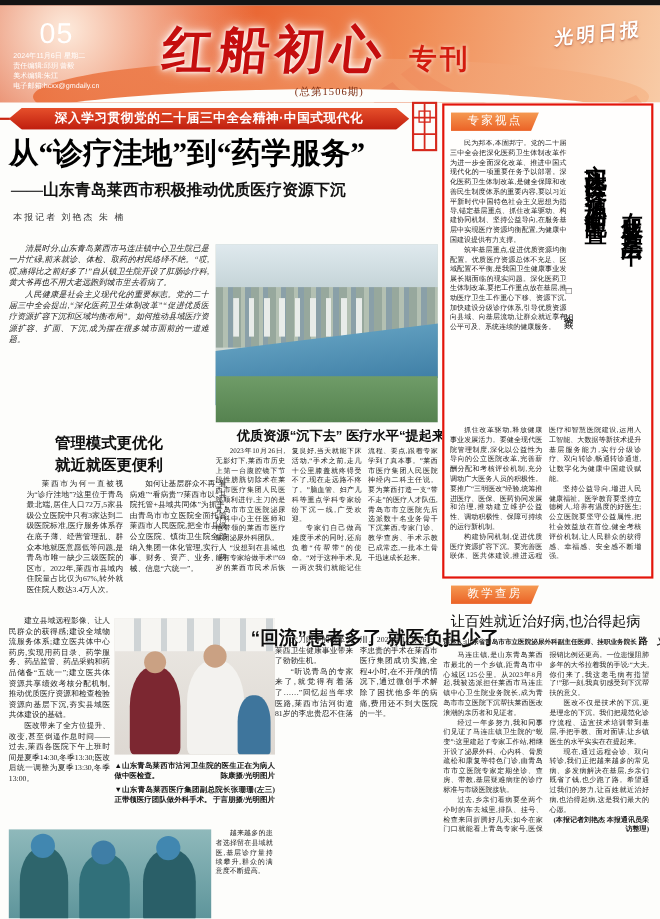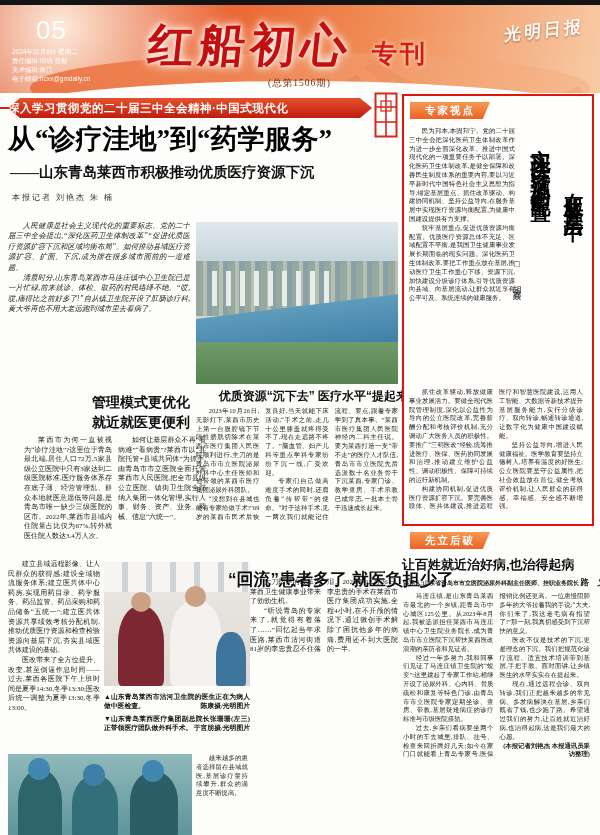--- a/index.html
+++ b/index.html
@@ -21,37 +21,37 @@
   .pagenum{left:36px;top:10px;font-family:"Liberation Sans",sans-serif;font-size:26px;color:#fff;font-weight:300;letter-spacing:1px}
   .header-info{left:12px;top:42px;font-size:6.5px;line-height:9px;color:#fff;font-family:"Liberation Sans",sans-serif}
   .masthead{left:148px;top:10px;font-size:46px;font-weight:bold;color:#c50e0e;letter-spacing:5px;
     transform:skewX(-6deg);text-shadow:0 0 3px #fff,0 0 7px rgba(255,255,255,.95),0 0 12px rgba(255,255,255,.8)}
   .masthead-suffix{left:372px;top:32px;font-size:25px;font-weight:bold;color:#d31b0e;letter-spacing:3px;
     font-family:"Liberation Sans",sans-serif;text-shadow:0 0 4px rgba(255,255,255,.9)}
   .issue{left:268px;top:72px;font-size:9.5px;color:#7c2c12;letter-spacing:1px}
   .paper-name{right:16px;top:14px;font-size:17px;font-weight:bold;color:#fff;letter-spacing:3px;
     transform:rotate(-6deg) skewX(-8deg);text-shadow:0 1px 2px rgba(120,20,0,.5)}
   
-  .theme-banner{left:8px;top:98px;width:364px;height:20px;color:#fff;text-align:left;line-height:20px;
+  .theme-banner{left:8px;top:98px;width:364px;height:20px;color:#fff;text-align:center;line-height:20px;
     font-family:"Liberation Sans",sans-serif;font-weight:bold;font-size:11.5px;letter-spacing:.5px;
     background:linear-gradient(180deg,#e6502b,#bf1d0e);
     clip-path:polygon(12px 0,352px 0,364px 10px,352px 20px,12px 20px,0 10px)}
   .banner-dash-l{left:0;top:107px;width:9px;height:2px;background:#c92410}
   .lattice{left:374px;top:92px}
   .headline{left:8px;top:121px;width:392px;font-size:27px;font-weight:bold;color:#000;white-space:nowrap;letter-spacing:0}
   .deck{left:10px;top:163px;width:392px;font-size:14.5px;font-weight:bold;color:#111;white-space:nowrap}
   .byline{left:12px;top:192px;font-size:8px;color:#333;letter-spacing:2px}
   
   .bt{font-size:7px;line-height:9.6px;text-align:justify;color:#1c1c1c}
   .bt p{margin:0;text-indent:2em}
   .bt-sm{font-size:6.4px;line-height:8.8px}
   .intro{font-style:italic;color:#222;font-size:7.4px;line-height:10.4px}
   .cols2{column-count:2;column-gap:6px}
   .cols3{column-count:3;column-gap:6px}
-  .sec-title{font-family:"Liberation Sans",sans-serif;font-weight:bold;color:#0d0d0d;text-align:right;white-space:nowrap}
+  .sec-title{font-family:"Liberation Sans",sans-serif;font-weight:bold;color:#0d0d0d;text-align:center;white-space:nowrap}
   .sec1-title{left:8px;top:392px;width:182px;font-size:14px;line-height:20px;white-space:normal}
   .sec2-title{left:212px;top:388px;width:202px;font-size:12px}
   .sec3-title{left:228px;top:568px;width:170px;font-size:17px}
   
   .photo{overflow:hidden;background:#cfd8d2}
   .aerial{left:196px;top:222px;width:202px;height:162px}
   .aerial .sky{position:absolute;left:0;top:0;width:100%;height:26%;background:linear-gradient(180deg,#dfe9ee,#c3d3d6)}
   .aerial .city{position:absolute;left:0;top:24%;width:100%;height:34%;
      background:repeating-linear-gradient(90deg,#97a89d 0 7px,#b3c0b2 7px 11px,#8aa0a8 11px 16px)}
   .aerial .river{position:absolute;left:-12%;top:52%;width:130%;height:30%;background:linear-gradient(180deg,#5e9cbd,#3f7fa6);transform:rotate(-7deg)}
@@ -68,33 +68,33 @@
   .cap2{margin-top:3px}
   
   .intro-col{left:8px;top:221px;width:182px;height:164px;overflow:hidden}
   .sec1-text{left:24px;top:436px;width:182px;height:120px;overflow:hidden}
   .sec2-text{left:196px;top:407px;width:202px;height:149px;overflow:hidden}
   .colA{left:8px;top:560px;width:92px;height:190px;overflow:hidden}
   .sec3-text{left:250px;top:578px;width:148px;height:257px;overflow:hidden}
   .side-col{left:196px;top:754px;width:52px;height:81px;overflow:hidden}
   
   .expert-box{left:402px;top:94px;width:188px;height:428px;border:2px solid #e3150b;background:#fffefd}
-  .tag{height:17px;line-height:17px;color:#fff;font-family:"Liberation Sans",sans-serif;font-weight:bold;
+  .tag{height:17px;line-height:17px;color:#fff;font-family:"Liberation Sans",sans-serif;font-weight:normal;
     font-size:10.5px;text-align:center;letter-spacing:2px;
     background:linear-gradient(180deg,#f59a52,#eb6226);clip-path:polygon(0 0,100% 0,91% 100%,0 100%)}
   .expert-tag{left:410px;top:102px;width:80px}
   .expert-upper-text{left:409px;top:127px;width:106px;height:256px;overflow:hidden}
   .vtitle{left:516px;top:131px;width:72px;height:300px;writing-mode:vertical-rl;color:#000}
   .vtitle .t1{font-size:20px;font-weight:bold;letter-spacing:6px;padding-top:46px}
   .vtitle .t2{font-size:20px;font-weight:bold;letter-spacing:6px;padding-top:2px;margin-right:6px}
   .vtitle .auth{font-size:9px;padding-top:128px;letter-spacing:3px;color:#222;margin-right:5px}
   .expert-lower-text{left:409px;top:388px;width:174px;height:126px;overflow:hidden}
   .attr{font-weight:bold;text-indent:2em}
   .frontline-tag{left:410px;top:532px;width:80px}
-  .fl-headline{left:402px;top:556px;width:188px;font-size:13px;font-weight:bold;text-align:left;
+  .fl-headline{left:402px;top:556px;width:188px;font-size:13px;font-weight:normal;text-align:center;
     font-family:"Liberation Sans",sans-serif;color:#0d0d0d;white-space:nowrap}
   .fl-byline{left:403px;top:577px;width:186px;font-size:6px;color:#222;text-align:center;white-space:nowrap;font-weight:bold}
   .fl-byline .nm{font-size:8.5px;letter-spacing:3px}
   .fl-text{left:403px;top:592px;width:187px;height:243px;overflow:hidden}
   .fl-text .attr{text-align:right;text-indent:0}
 </style>
 </head>
 <body>
 
 <div class="abs topbar"></div>
@@ -123,22 +123,22 @@
   <line x1="12" y1="2" x2="12" y2="44" stroke="#d6281c" stroke-width="1.6"></line>
   <line x1="2" y1="15" x2="22" y2="15" stroke="#d6281c" stroke-width="1.6"></line>
   <line x1="2" y1="30" x2="22" y2="30" stroke="#d6281c" stroke-width="1.6"></line>
   <rect x="7" y="9" width="10" height="10" fill="none" stroke="#d6281c" stroke-width="1.2"></rect>
 </svg>
 <div class="abs headline">从“诊疗洼地”到“药学服务”</div>
 <div class="abs deck">——山东青岛莱西市积极推动优质医疗资源下沉</div>
 <div class="abs byline">本报记者 刘艳杰 朱 楠</div>
 
 <div class="abs intro-col bt intro">
+  <p>清晨时分,山东青岛莱西市马连庄镇中心卫生院已是一片忙碌,前来就诊、体检、取药的村民络绎不绝。“哎,哎,痛得比之前好多了!”自从镇卫生院开设了肛肠诊疗科,黄大爷再也不用大老远跑到城市里去看病了。</p>
   <p>人民健康是社会主义现代化的重要标志。党的二十届三中全会提出,“深化医药卫生体制改革”“促进优质医疗资源扩容下沉和区域均衡布局”。如何推动县域医疗资源扩容、扩面、下沉,成为摆在很多城市面前的一道难题。</p>
-  <p>清晨时分,山东青岛莱西市马连庄镇中心卫生院已是一片忙碌,前来就诊、体检、取药的村民络绎不绝。“哎,哎,痛得比之前好多了!”自从镇卫生院开设了肛肠诊疗科,黄大爷再也不用大老远跑到城市里去看病了。</p>
 </div>
 <div class="abs photo aerial">
   <div class="sky"></div>
   <div class="city"></div>
   <div class="towers"></div>
   <div class="river"></div>
   <div class="green"></div>
 </div>
 
 <div class="abs sec-title sec1-title">
@@ -211,21 +211,21 @@
   <div class="t2">实现医疗资源均衡配置</div>
   <div class="auth">□ 胡金焱</div>
 </div>
 <div class="abs expert-lower-text bt bt-sm cols2">
   <p>抓住改革驱动,释放健康事业发展活力。要健全现代医院管理制度,深化以公益性为导向的公立医院改革,完善薪酬分配和考核评价机制,充分调动广大医务人员的积极性。要推广“三明医改”经验,统筹推进医疗、医保、医药协同发展和治理,推动建立维护公益性、调动积极性、保障可持续的运行新机制。</p>
   <p>构建协同机制,促进优质医疗资源扩容下沉。要完善医联体、医共体建设,推进远程医疗和智慧医院建设,运用人工智能、大数据等新技术提升基层服务能力,实行分级诊疗、双向转诊,畅通转诊通道,让数字化为健康中国建设赋能。</p>
   <p>坚持公益导向,增进人民健康福祉。医学教育要坚持立德树人,培养有温度的好医生;公立医院要坚守公益属性,把社会效益放在首位,健全考核评价机制,让人民群众的获得感、幸福感、安全感不断增强。</p>
 
 </div>
 
-<div class="abs tag frontline-tag">先立后破</div>
+<div class="abs tag frontline-tag">教学查房</div>
 <div class="abs fl-headline">让百姓就近治好病,也治得起病</div>
 <div class="abs fl-byline">
   <span>讲述人:山东省青岛市市立医院泌尿外科副主任医师、挂职业务院长</span>
   <span class="nm">路 义</span>
 </div>
 <div class="abs fl-text bt bt-sm cols2">
   <p>马连庄镇,是山东青岛莱西市最北的一个乡镇,距青岛市中心城区125公里。从2023年8月起,我被选派担任莱西市马连庄镇中心卫生院业务院长,成为青岛市市立医院下沉帮扶莱西医改浪潮的亲历者和见证者。</p>
   <p>经过一年多努力,我和同事们见证了马连庄镇卫生院的“蜕变”:这里建起了专家工作站,相继开设了泌尿外科、心内科、骨质疏松和康复等特色门诊,由青岛市市立医院专家定期坐诊、查房、带教,基层疑难病症的诊疗标准与市级医院接轨。</p>
   <p>过去,乡亲们看病要坐两个小时的车去城里,排队、挂号、检查来回折腾好几天;如今在家门口就能看上青岛专家号,医保报销比例还更高。一位患慢阻肺多年的大爷拉着我的手说:“大夫,你们来了,我这老毛病有指望了!”那一刻,我真切感受到下沉帮扶的意义。</p>
   <p>医改不仅是技术的下沉,更是理念的下沉。我们把规范化诊疗流程、适宜技术培训带到基层,手把手教、面对面讲,让乡镇医生的水平实实在在提起来。</p>

